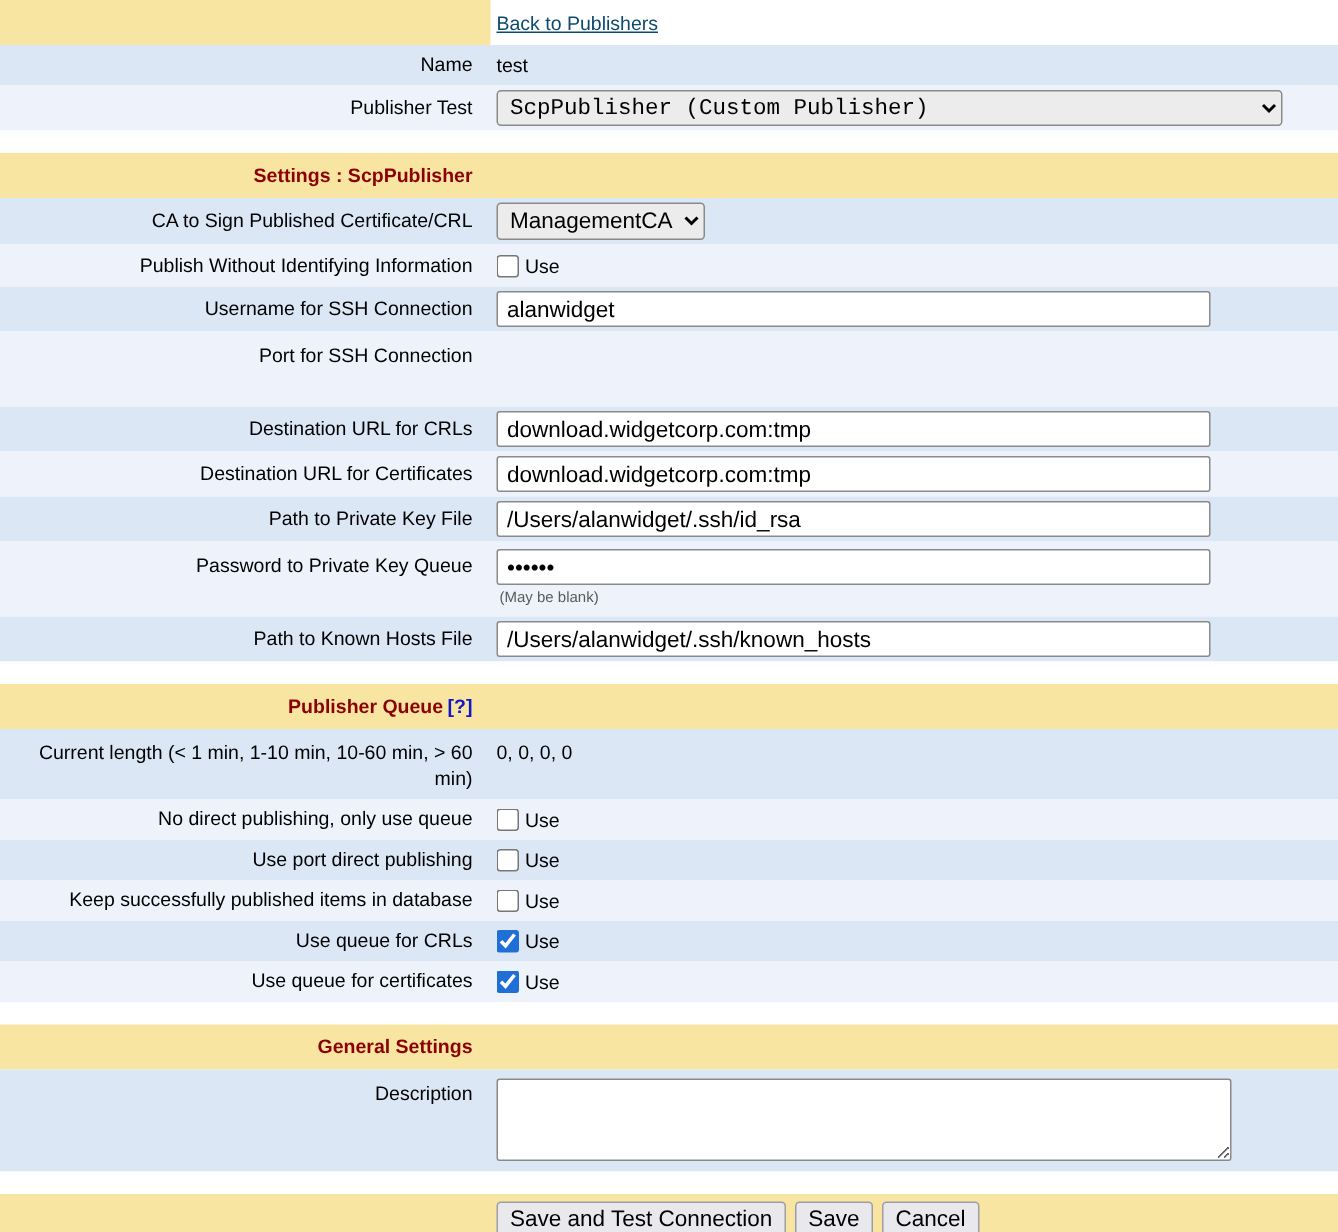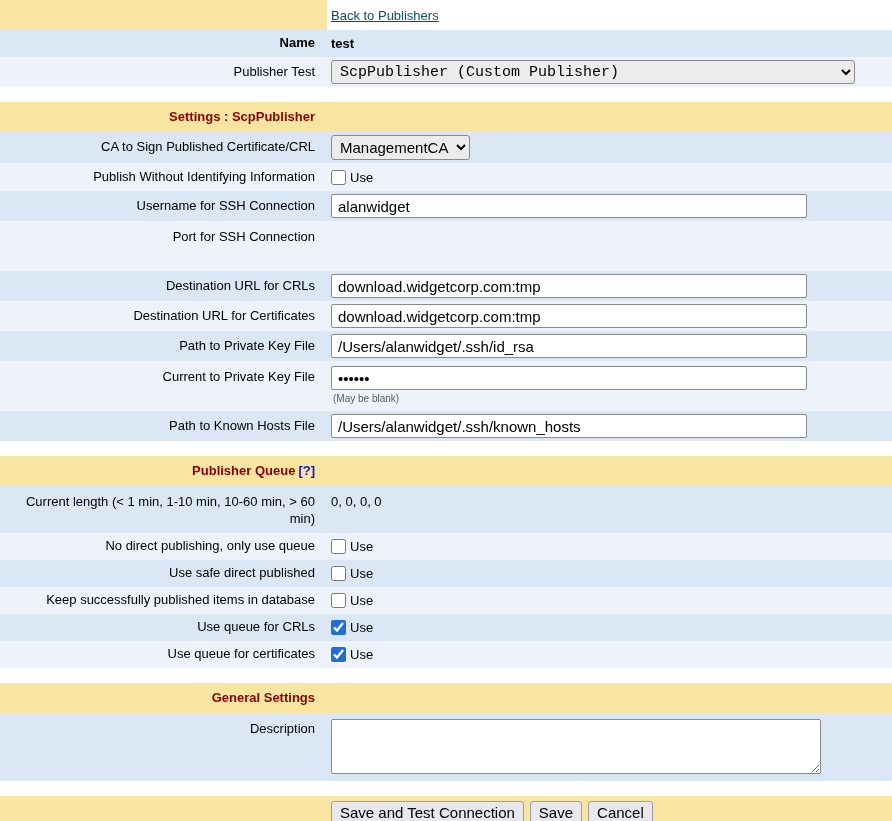--- a/index.html
+++ b/index.html
@@ -36,21 +36,21 @@
   
   .blue { background: #dbe7f5; }
   .lite { background: #eef3fb; }
   .band, .band-top { background: #f8e5a2; min-height: 30px; }
   .band-top .cell-value { background: #ffffff; }
   .gap { height: 15px; background: #ffffff; }
 
   .band .cell-label { font-weight: bold; color: #8b0000; }
   .section-title { color: #8b0000; font-weight: bold; }
 
-  .bold { font-weight: bold; }
+  .bold { font-weight: normal; }
   a.link { color: #0c4a6e; text-decoration: underline; cursor: pointer; }
   a.help { color: #1414c8; text-decoration: none; font-weight: bold; margin-left: 3px; }
 
   
   .h27 { min-height: 27px; }
   .h28 { min-height: 28px; }
   .h29 { min-height: 29px; }
   .h30 { min-height: 30px; }
   .h32 { min-height: 32px; }
   .h47 { min-height: 47px; }
@@ -211,21 +211,21 @@
     <div class="cell-label">
         <span>Path to Private Key File</span>
       </div>
     <div class="cell-value">
       <input class="text" type="text" value="/Users/alanwidget/.ssh/id_rsa" style="">
     </div>
   </div>
 
   <div class="row lite h50 top-align">
     <div class="cell-label" style="padding-top:8px;">
-        <span>Current to Private Key File</span>
+        <span>Password to Private Key Queue</span>
       </div>
     <div class="cell-value col" style="padding-top:5px;">
       <input class="text" type="password" value="••••••" style="">
       <span class="hint">(May be blank)</span>
     </div>
   </div>
 
   <div class="row blue h30">
     <div class="cell-label">
         <span>Path to Known Hosts File</span>
@@ -261,21 +261,21 @@
     <div class="cell-value">
       <label class="chk">
         <input type="checkbox" style="">
         <span>Use</span>
       </label>
     </div>
   </div>
 
   <div class="row blue h27">
     <div class="cell-label">
-        <span>Use safe direct published</span>
+        <span>Use port direct publishing</span>
       </div>
     <div class="cell-value">
       <label class="chk">
         <input type="checkbox" style="">
         <span>Use</span>
       </label>
     </div>
   </div>
 
   <div class="row lite h27">

